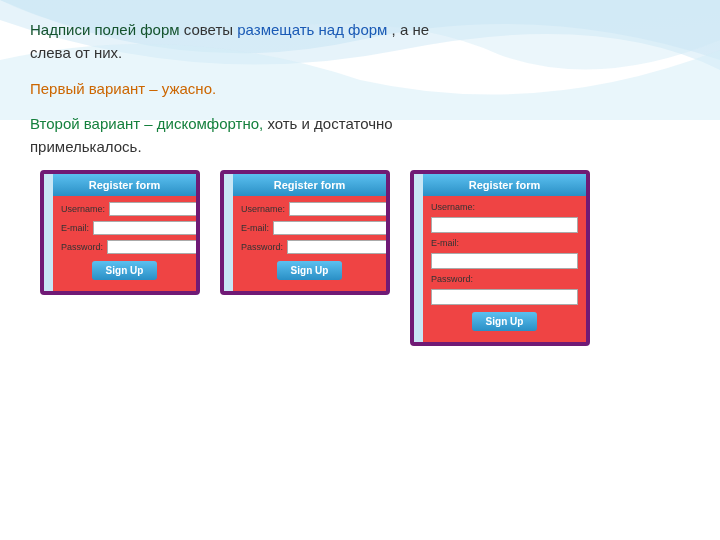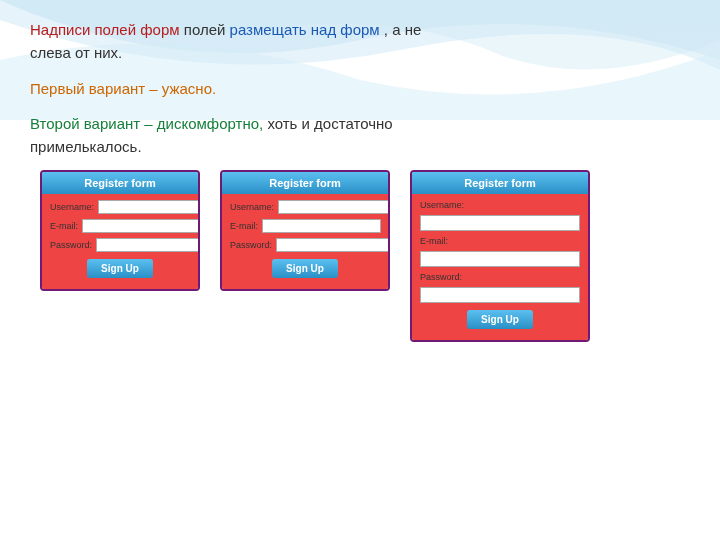--- a/index.html
+++ b/index.html
@@ -37,42 +37,43 @@
       margin-bottom: 18px;
     }
 
     .paragraph {
       line-height: 1.55;
       color: #333;
       margin-bottom: 12px;
       font-size: 15px;
     }
 
-    .orange { color: #b91c1c; }
+    .orange { color: #14532d; }
     .blue-link { color: #1a5ab5; }
     .variant-bad { color: #cc6600; font-weight: normal; }
     .variant-discomfort { color: #15803d; }
     .variant-good { color: #cc6600; font-weight: bold; }
 
     .forms-section {
       display: flex;
       flex-direction: row;
       gap: 20px;
       margin-top: 12px;
       align-items: flex-start;
       justify-content: flex-start;
       padding-left: 10px;
     }
 
     
     .form-card {
-      border: 2px solid #701a75;
+      border: 4px solid #701a75;
       border-radius: 4px;
       overflow: hidden;
       background: #c8e6f5;
+      padding-left: 9px;
     }
 
     .form-card-1 { width: 160px; }
     .form-card-2 { width: 170px; }
     .form-card-3 { width: 180px; }
 
     .form-header {
       background: linear-gradient(to bottom, #5bc0f0, #2a8fc5);
       color: white;
       text-align: center;
@@ -191,21 +192,21 @@
     <path d="M0,0 Q100,50 250,30 Q400,10 500,55 Q600,90 720,40 L720,0 Z" fill="#cce8f6" opacity="0.4"></path>
     <path d="M0,60 Q180,20 360,80 Q540,120 720,50 L720,120 L0,120 Z" fill="#d4edf8" opacity="0.5"></path>
   </svg>
 </div>
 
 <div class="content">
 
 
   <p class="paragraph">
     <span class="orange">    Надписи полей форм</span>
-    <span> полей </span>
+    <span> советы </span>
     <span class="blue-link">размещать над форм</span>
     <span>, а не<br>слева от них.</span>
   </p>
 
   <p class="paragraph">
     <span class="variant-bad">    Первый вариант – ужасно.</span>
   </p>
 
   <p class="paragraph">
     <span class="variant-discomfort">    Второй вариант – дискомфортно,</span>

